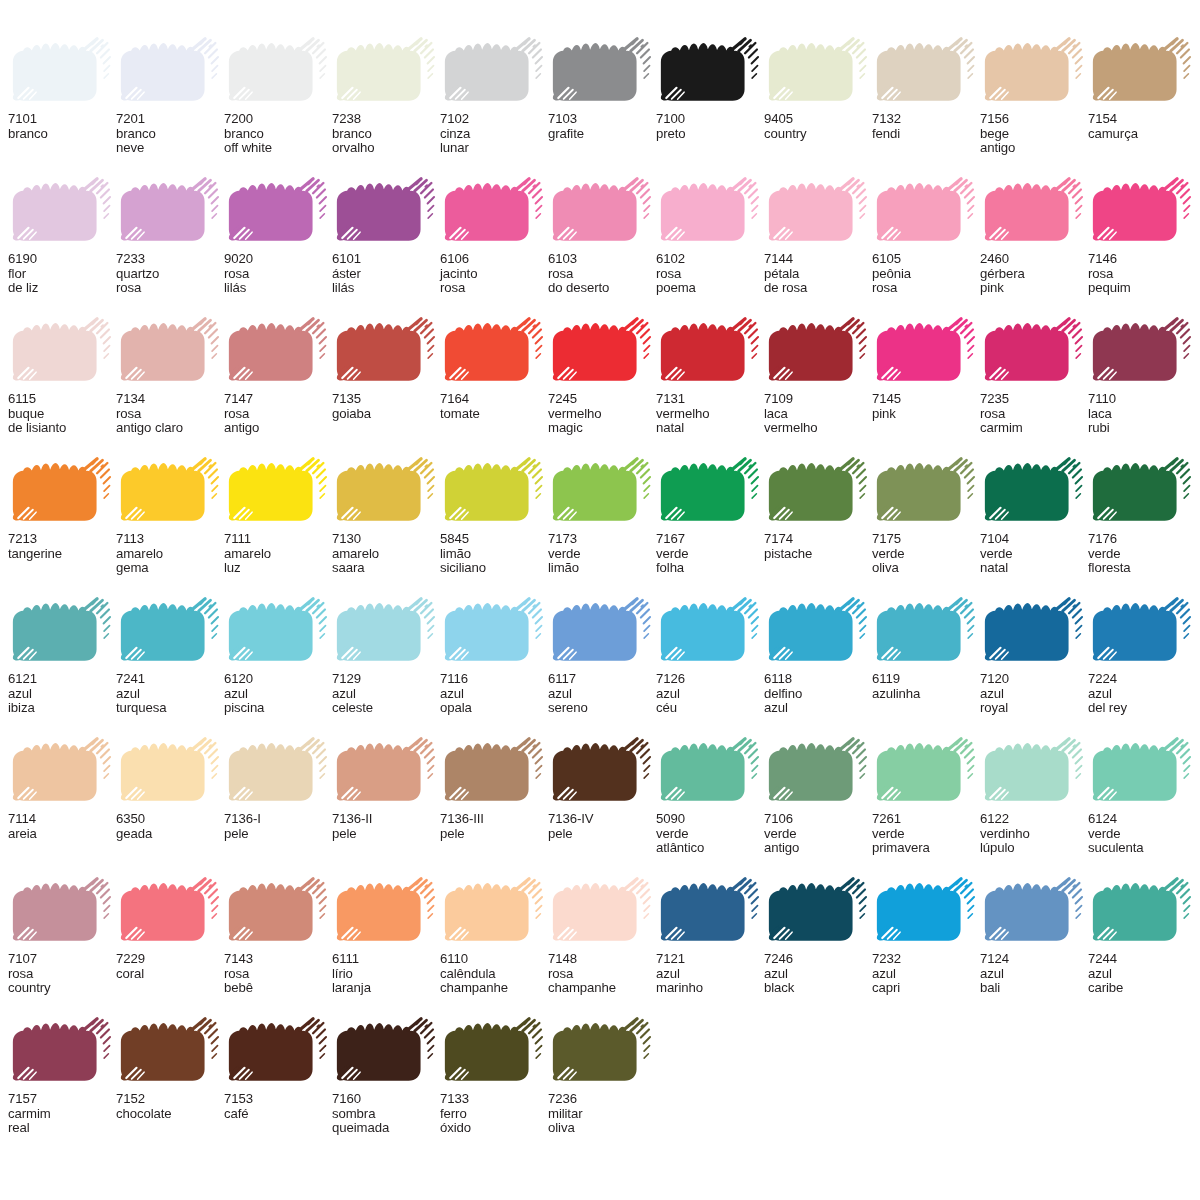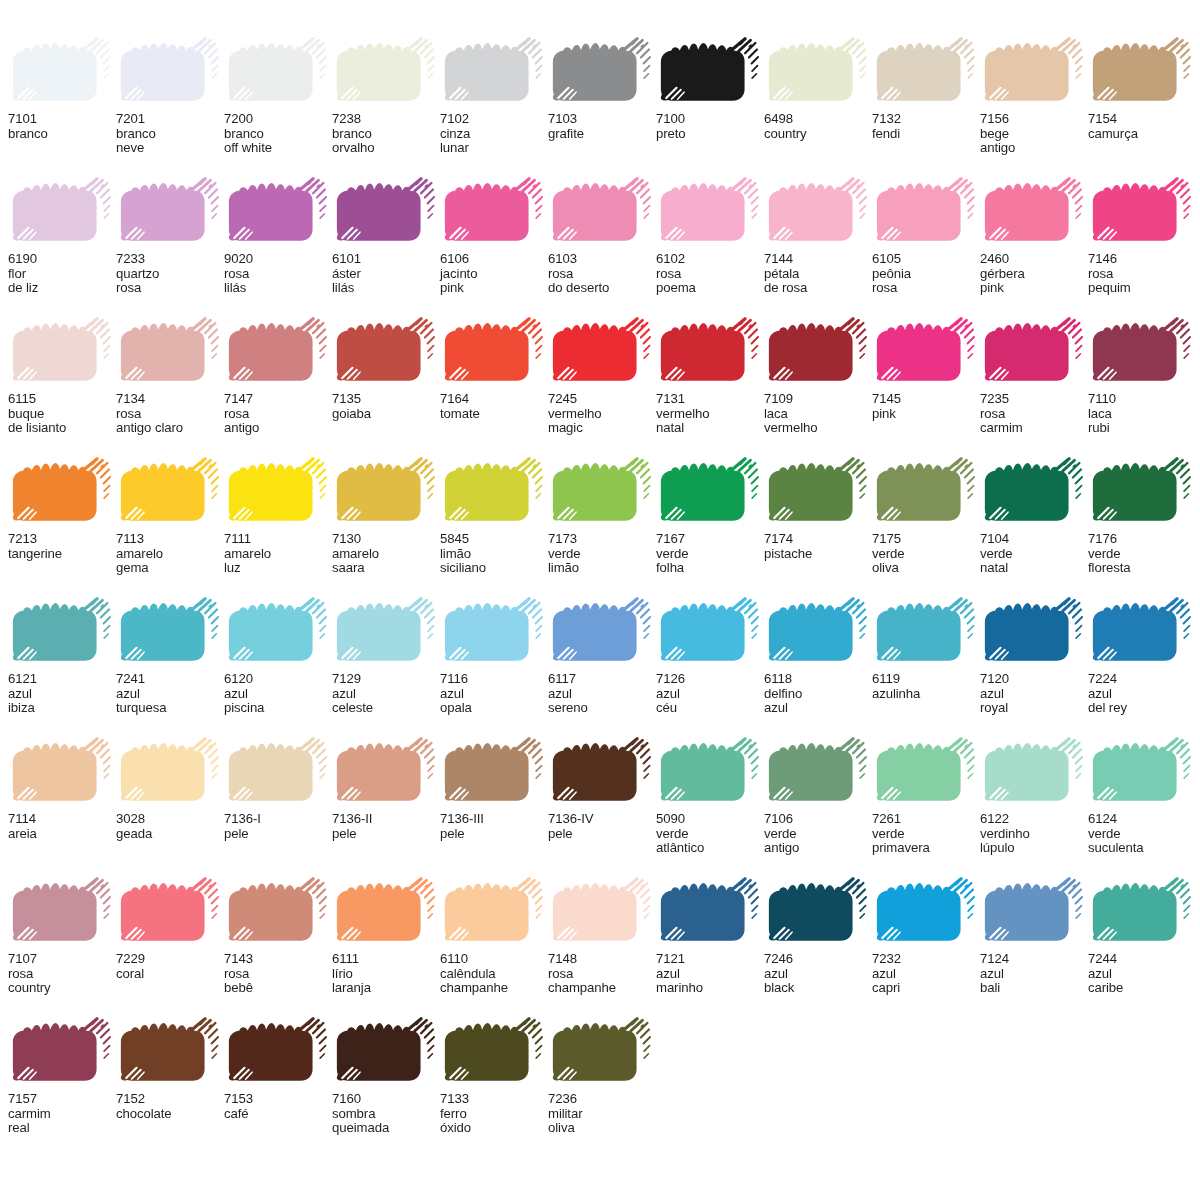--- a/index.html
+++ b/index.html
@@ -302,21 +302,21 @@
               <line x1="13.5" y1="53.5" x2="22" y2="45" stroke="#e6ead0" stroke-width="2.2" stroke-linecap="round"></line>
               <line x1="18.5" y1="54" x2="25.5" y2="47" stroke="#e6ead0" stroke-width="1.8" stroke-linecap="round"></line>
             </g>
             <g stroke="#ffffff" stroke-linecap="round">
               <line x1="9.5" y1="54" x2="19" y2="44.5" stroke-width="2"></line>
               <line x1="14.5" y1="54.8" x2="23" y2="46.3" stroke-width="1.7"></line>
               <line x1="20" y1="55" x2="26" y2="48.5" stroke-width="1.4"></line>
             </g>
           </svg>
         </div>
-        <div class="swatch-label"><div class="swatch-code">6498</div><div class="swatch-name">country</div></div>
+        <div class="swatch-label"><div class="swatch-code">9405</div><div class="swatch-name">country</div></div>
       </div>
       <div class="swatch-cell">
         <div class="stroke-wrap">
           <svg viewBox="0 -3 100 62" preserveAspectRatio="xMinYMid meet">
             <g fill="#ded2c0">
               <path d="M4.5,20.5 C4.5,14.5 9,10.5 14,10.2 C16.5,4.8 20.5,7.2 22.0,10.0 C25.0,2.5 29.0,4.0 30.5,9.6 C33.0,1.2 37.5,2.0 39.0,9.2 C42.0,0.5 46.5,1.4 48.0,8.8 C50.8,2.0 55.0,3.2 56.5,9.4 C59.5,2.8 63.5,4.2 65.2,9.9 C67.5,5.0 71.0,5.6 72.5,10.3 C77.5,10.0 82.0,13.6 82.0,19.8 L82.0,46.0 C82.0,52.2 77.2,56.4 71.0,56.4 L15.0,56.4 C8.8,56.4 4.5,52.0 4.5,46.0 Z"></path>
               <path d="M10.0,48.0 C6.0,49.5 4.0,52.0 4.6,54.4 C5.6,56.6 9.0,56.6 12.0,55.6 Z"></path>
               <path d="M13.5,42.5 C9.5,44.5 7.0,47.5 7.8,50.0 C9.0,52.0 12.5,51.4 15.2,49.4 Z"></path>
               <line x1="70" y1="9.5" x2="82.5" y2="-1" stroke="#ded2c0" stroke-width="3" stroke-linecap="round"></line>
               <line x1="76.5" y1="10.5" x2="87.5" y2="0.5" stroke="#ded2c0" stroke-width="2.6" stroke-linecap="round"></line>
@@ -542,21 +542,21 @@
               <line x1="18.5" y1="54" x2="25.5" y2="47" stroke="#ec5c9c" stroke-width="1.8" stroke-linecap="round"></line>
             </g>
             <g stroke="#ffffff" stroke-linecap="round">
               <line x1="9.5" y1="54" x2="19" y2="44.5" stroke-width="2"></line>
               <line x1="14.5" y1="54.8" x2="23" y2="46.3" stroke-width="1.7"></line>
               <line x1="20" y1="55" x2="26" y2="48.5" stroke-width="1.4"></line>
             </g>
           </svg>
         </div>
         <div class="swatch-label"><div class="swatch-code">6106</div><div class="swatch-name">jacinto
-pink</div></div>
+rosa</div></div>
       </div>
       <div class="swatch-cell">
         <div class="stroke-wrap">
           <svg viewBox="0 -3 100 62" preserveAspectRatio="xMinYMid meet">
             <g fill="#ef8cb4">
               <path d="M4.5,20.5 C4.5,14.5 9,10.5 14,10.2 C16.5,4.8 20.5,7.2 22.0,10.0 C25.0,2.5 29.0,4.0 30.5,9.6 C33.0,1.2 37.5,2.0 39.0,9.2 C42.0,0.5 46.5,1.4 48.0,8.8 C50.8,2.0 55.0,3.2 56.5,9.4 C59.5,2.8 63.5,4.2 65.2,9.9 C67.5,5.0 71.0,5.6 72.5,10.3 C77.5,10.0 82.0,13.6 82.0,19.8 L82.0,46.0 C82.0,52.2 77.2,56.4 71.0,56.4 L15.0,56.4 C8.8,56.4 4.5,52.0 4.5,46.0 Z"></path>
               <path d="M10.0,48.0 C6.0,49.5 4.0,52.0 4.6,54.4 C5.6,56.6 9.0,56.6 12.0,55.6 Z"></path>
               <path d="M13.5,42.5 C9.5,44.5 7.0,47.5 7.8,50.0 C9.0,52.0 12.5,51.4 15.2,49.4 Z"></path>
               <line x1="70" y1="9.5" x2="82.5" y2="-1" stroke="#ef8cb4" stroke-width="3" stroke-linecap="round"></line>
               <line x1="76.5" y1="10.5" x2="87.5" y2="0.5" stroke="#ef8cb4" stroke-width="2.6" stroke-linecap="round"></line>
@@ -1772,21 +1772,21 @@
               <line x1="13.5" y1="53.5" x2="22" y2="45" stroke="#fadfaf" stroke-width="2.2" stroke-linecap="round"></line>
               <line x1="18.5" y1="54" x2="25.5" y2="47" stroke="#fadfaf" stroke-width="1.8" stroke-linecap="round"></line>
             </g>
             <g stroke="#ffffff" stroke-linecap="round">
               <line x1="9.5" y1="54" x2="19" y2="44.5" stroke-width="2"></line>
               <line x1="14.5" y1="54.8" x2="23" y2="46.3" stroke-width="1.7"></line>
               <line x1="20" y1="55" x2="26" y2="48.5" stroke-width="1.4"></line>
             </g>
           </svg>
         </div>
-        <div class="swatch-label"><div class="swatch-code">3028</div><div class="swatch-name">geada</div></div>
+        <div class="swatch-label"><div class="swatch-code">6350</div><div class="swatch-name">geada</div></div>
       </div>
       <div class="swatch-cell">
         <div class="stroke-wrap">
           <svg viewBox="0 -3 100 62" preserveAspectRatio="xMinYMid meet">
             <g fill="#e9d6b6">
               <path d="M4.5,20.5 C4.5,14.5 9,10.5 14,10.2 C16.5,4.8 20.5,7.2 22.0,10.0 C25.0,2.5 29.0,4.0 30.5,9.6 C33.0,1.2 37.5,2.0 39.0,9.2 C42.0,0.5 46.5,1.4 48.0,8.8 C50.8,2.0 55.0,3.2 56.5,9.4 C59.5,2.8 63.5,4.2 65.2,9.9 C67.5,5.0 71.0,5.6 72.5,10.3 C77.5,10.0 82.0,13.6 82.0,19.8 L82.0,46.0 C82.0,52.2 77.2,56.4 71.0,56.4 L15.0,56.4 C8.8,56.4 4.5,52.0 4.5,46.0 Z"></path>
               <path d="M10.0,48.0 C6.0,49.5 4.0,52.0 4.6,54.4 C5.6,56.6 9.0,56.6 12.0,55.6 Z"></path>
               <path d="M13.5,42.5 C9.5,44.5 7.0,47.5 7.8,50.0 C9.0,52.0 12.5,51.4 15.2,49.4 Z"></path>
               <line x1="70" y1="9.5" x2="82.5" y2="-1" stroke="#e9d6b6" stroke-width="3" stroke-linecap="round"></line>
               <line x1="76.5" y1="10.5" x2="87.5" y2="0.5" stroke="#e9d6b6" stroke-width="2.6" stroke-linecap="round"></line>

